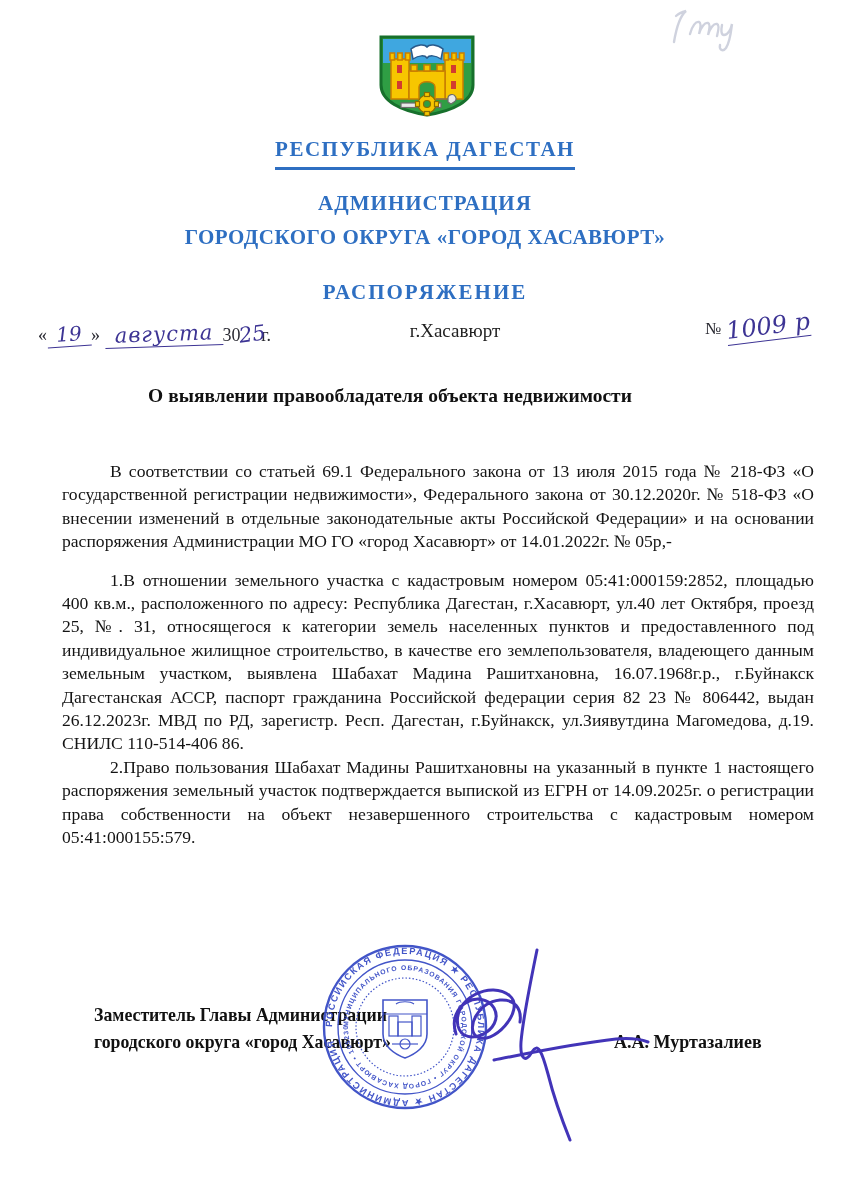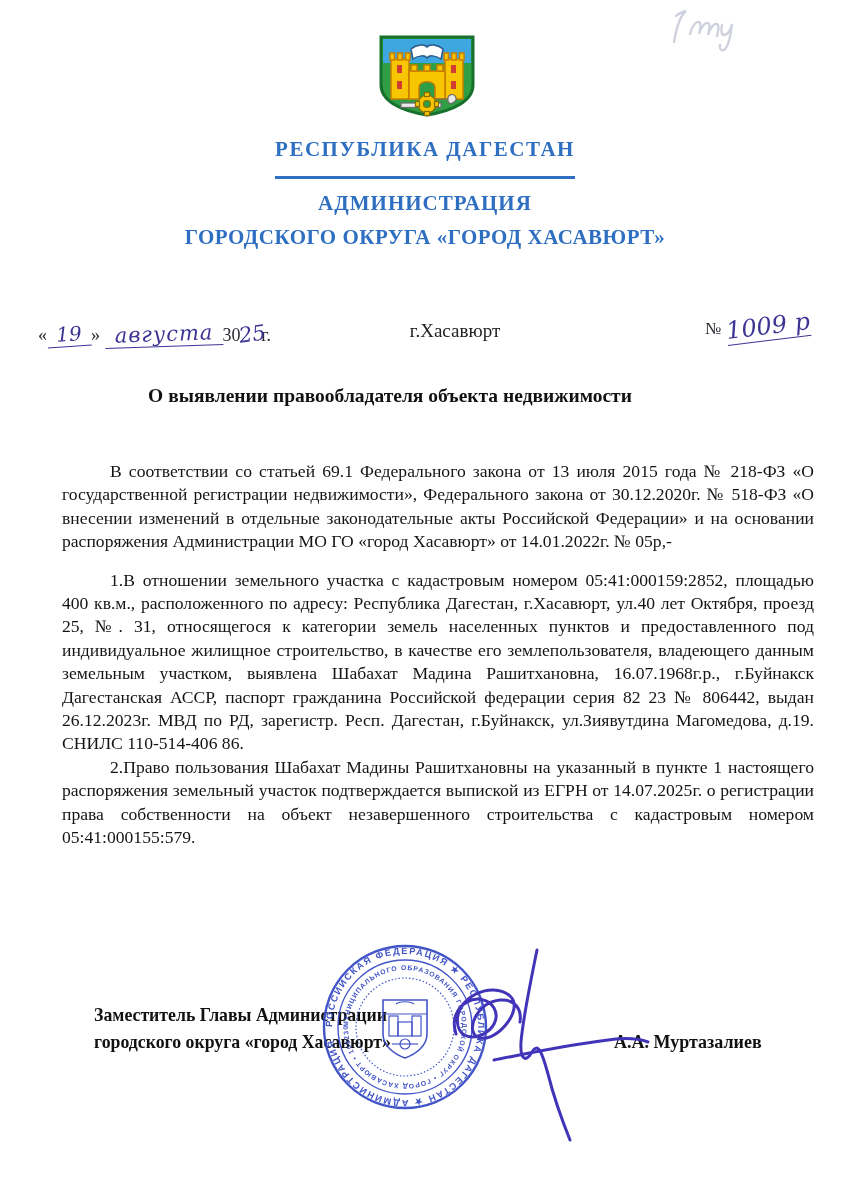--- a/index.html
+++ b/index.html
@@ -13,21 +13,21 @@
 
   
   .corner-mark{position:absolute;left:660px;top:2px;width:95px;height:55px;opacity:.55;}
 
   
   .emblem{position:absolute;left:375px;top:33px;width:104px;height:84px;}
 
   
   .hdr{position:absolute;left:0;width:850px;text-align:center;color:#2e6fc2;font-weight:bold;}
   .hdr-republic{top:137px;font-size:21px;letter-spacing:1.5px;}
-  .hdr-republic .u{border-bottom:3px solid #2e6fc2;padding-bottom:15px;}
+  .hdr-republic .u{border-bottom:3px solid #2e6fc2;padding-bottom:6px;}
   .hdr-admin1{top:191px;font-size:21px;letter-spacing:1px;}
   .hdr-admin2{top:225px;font-size:21px;letter-spacing:.5px;}
   .hdr-doctype{top:280px;font-size:21px;letter-spacing:2px;}
 
   
   .daterow{position:absolute;left:0;top:312px;width:850px;height:48px;font-size:18px;color:#2b2b33;}
   .date-left{position:absolute;left:38px;top:10px;white-space:nowrap;}
   .hand{font-style:italic;color:#3d3494;font-family:"DejaVu Serif", serif;}
   .date-day{display:inline-block;min-width:44px;text-align:center;border-bottom:1.5px solid #3d3494;
             transform:rotate(-4deg);font-size:20px;}
@@ -114,39 +114,40 @@
       </g>
       <path d="M61,66 h12 m0,0 a4,4 0 1 1 6,3 l-3,2 -3,-2 z" fill="#e9e9e9" stroke="#6b6b6b"></path>
     </g>
   </svg>
 
   <div class="hdr hdr-republic">
     <span class="u">РЕСПУБЛИКА ДАГЕСТАН</span>
   </div>
   <div class="hdr hdr-admin1">АДМИНИСТРАЦИЯ</div>
   <div class="hdr hdr-admin2">ГОРОДСКОГО ОКРУГА «ГОРОД ХАСАВЮРТ»</div>
+  <div class="hdr hdr-doctype">РАСПОРЯЖЕНИЕ</div>
 
   <div class="daterow">
     <div class="date-left">
       <span>«</span><span class="hand date-day">19</span><span>»</span>
       <span class="hand date-month">августа</span><span>30</span><span class="hand date-year-hand">25</span><span>г.</span>
     </div>
     <div class="date-city">г.Хасавюрт</div>
     <div class="date-num">
       <span class="num-label">№</span>
       <span class="hand date-num-value">1009 р</span>
     </div>
   </div>
 
   <div class="doc-title">О выявлении правообладателя объекта недвижимости</div>
 
   <div class="body-text">
     <p class="lead">В соответствии со статьей 69.1 Федерального закона от 13 июля 2015 года № 218-ФЗ «О государственной регистрации недвижимости», Федерального закона от 30.12.2020г. № 518-ФЗ «О внесении изменений в отдельные законодательные акты Российской Федерации» и на основании распоряжения Администрации МО ГО «город Хасавюрт» от 14.01.2022г. № 05р,-</p>
     <p>1.В отношении земельного участка с кадастровым номером 05:41:000159:2852, площадью 400 кв.м., расположенного по адресу: Республика Дагестан, г.Хасавюрт, ул.40 лет Октября, проезд 25, №. 31, относящегося к категории земель населенных пунктов и предоставленного под индивидуальное жилищное строительство, в качестве его землепользователя, владеющего данным земельным участком, выявлена Шабахат Мадина Рашитхановна, 16.07.1968г.р., г.Буйнакск Дагестанская АССР, паспорт гражданина Российской федерации серия 82 23 № 806442, выдан 26.12.2023г. МВД по РД, зарегистр. Респ. Дагестан, г.Буйнакск, ул.Зиявутдина Магомедова, д.19. СНИЛС 110-514-406 86.</p>
-    <p>2.Право пользования Шабахат Мадины Рашитхановны на указанный в пункте 1 настоящего распоряжения земельный участок подтверждается выпиской из ЕГРН от 14.07.2025г. о регистрации права собственности на объект незавершенного строительства с кадастровым номером 05:41:000155:579.</p>
+    <p>2.Право пользования Шабахат Мадины Рашитхановны на указанный в пункте 1 настоящего распоряжения земельный участок подтверждается выпиской из ЕГРН от 14.09.2025г. о регистрации права собственности на объект незавершенного строительства с кадастровым номером 05:41:000155:579.</p>
   </div>
 
   <div class="sig-title">
     <div>Заместитель Главы Администрации</div>
     <div>городского округа «город Хасавюрт»</div>
   </div>
   <div class="sig-name">А.А. Муртазалиев</div>
 
   <svg class="stamp" viewBox="0 0 170 170" aria-hidden="true">
     <g fill="none" stroke="#3347c4">

